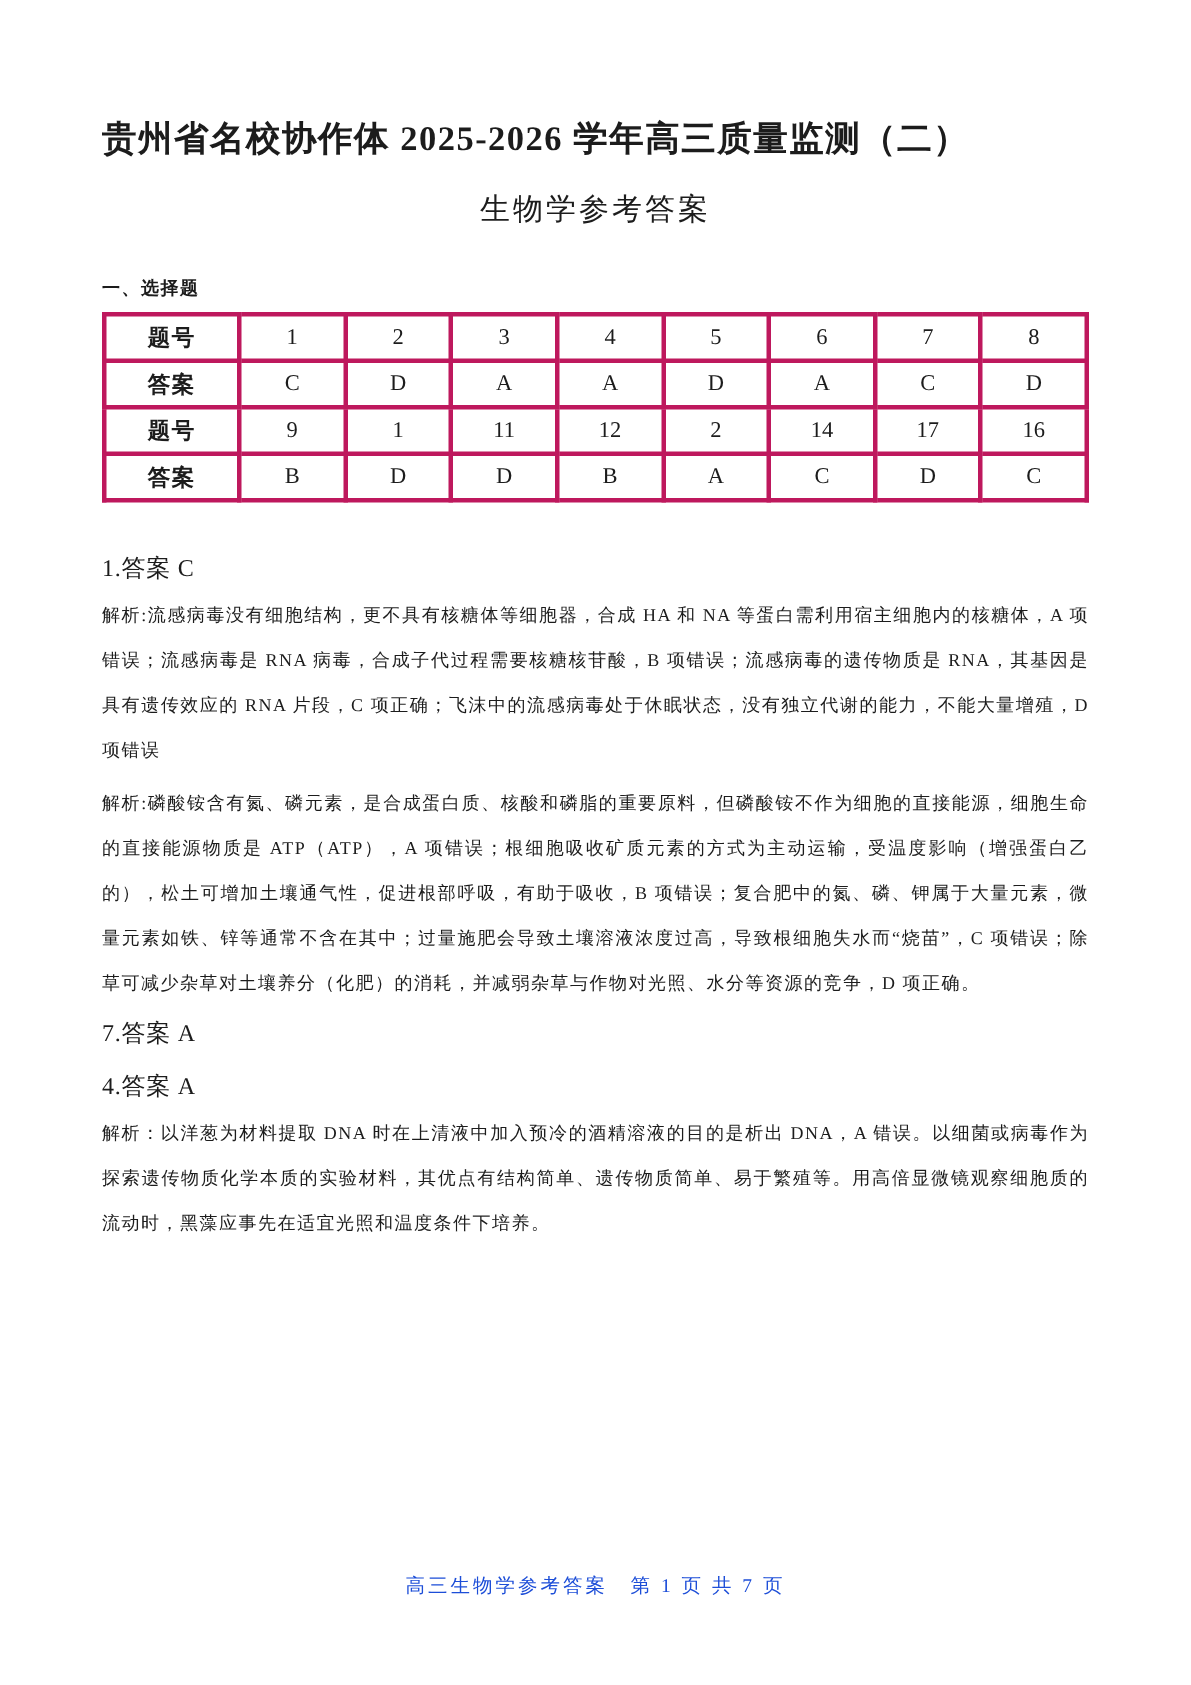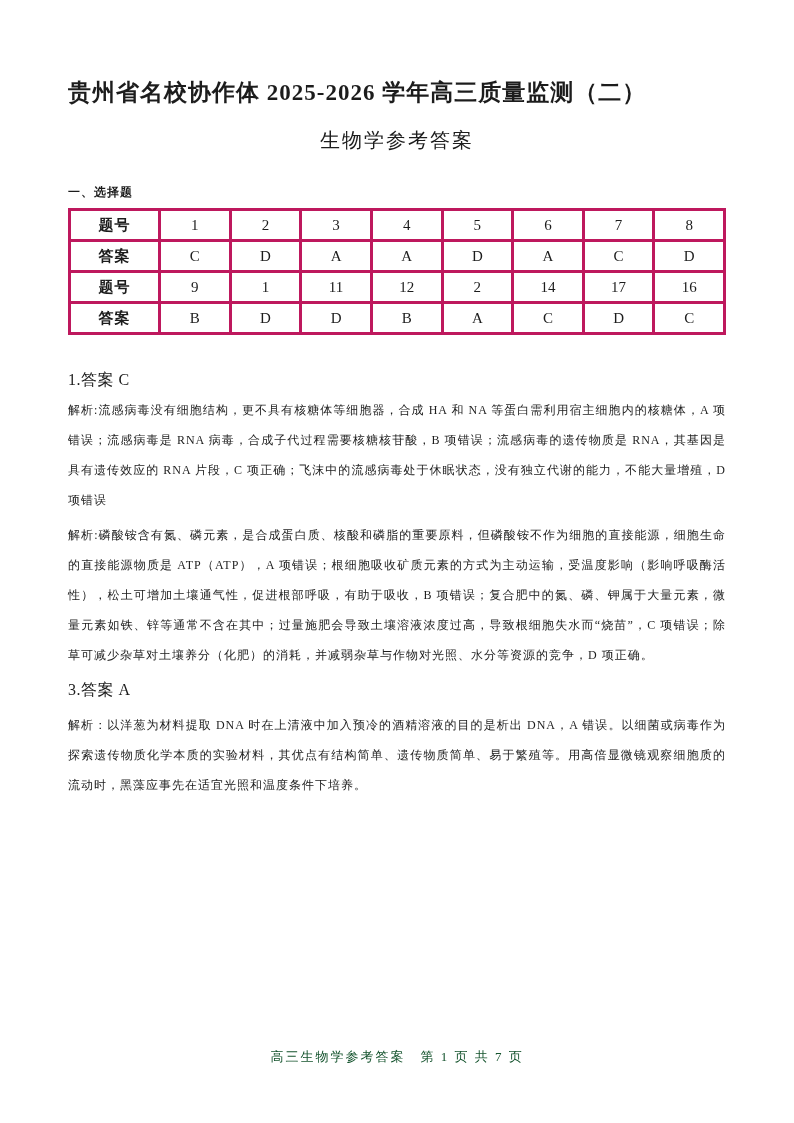--- a/index.html
+++ b/index.html
@@ -67,21 +67,21 @@
     text-align: justify;
     letter-spacing: 1px;
   }
   .page-footer {
     position: absolute;
     left: 0; right: 0;
     top: 1048px;
     text-align: center;
     font-size: 13px;
     letter-spacing: 2px;
-    color: #14532d;
+    color: #1d4ed8;
   }
 </style>
 </head>
 <body>
 
 <div class="page">
 
   <div class="doc-title">贵州省名校协作体 2025-2026 学年高三质量监测（二）</div>
   <div class="doc-subtitle">生物学参考答案</div>
 
@@ -137,28 +137,29 @@
   </table>
 
   <div class="explanations">
 
     <div class="answer-block">
       <div class="answer-label">1.答案 C</div>
       <div class="answer-text">解析:流感病毒没有细胞结构，更不具有核糖体等细胞器，合成 HA 和 NA 等蛋白需利用宿主细胞内的核糖体，A 项错误；流感病毒是 RNA 病毒，合成子代过程需要核糖核苷酸，B 项错误；流感病毒的遗传物质是 RNA，其基因是具有遗传效应的 RNA 片段，C 项正确；飞沫中的流感病毒处于休眠状态，没有独立代谢的能力，不能大量增殖，D 项错误</div>
     </div>
 
     <div class="answer-block">
-      <div class="answer-text">解析:磷酸铵含有氮、磷元素，是合成蛋白质、核酸和磷脂的重要原料，但磷酸铵不作为细胞的直接能源，细胞生命的直接能源物质是 ATP（ATP），A 项错误；根细胞吸收矿质元素的方式为主动运输，受温度影响（影响呼吸酶活性），松土可增加土壤通气性，促进根部呼吸，有助于吸收，B 项错误；复合肥中的氮、磷、钾属于大量元素，微量元素如铁、锌等通常不含在其中；过量施肥会导致土壤溶液浓度过高，导致根细胞失水而“烧苗”，C 项错误；除草可减少杂草对土壤养分（化肥）的消耗，并减弱杂草与作物对光照、水分等资源的竞争，D 项正确。</div>
+      <div class="answer-text">解析:磷酸铵含有氮、磷元素，是合成蛋白质、核酸和磷脂的重要原料，但磷酸铵不作为细胞的直接能源，细胞生命的直接能源物质是 ATP（ATP），A 项错误；根细胞吸收矿质元素的方式为主动运输，受温度影响（增强蛋白乙的），松土可增加土壤通气性，促进根部呼吸，有助于吸收，B 项错误；复合肥中的氮、磷、钾属于大量元素，微量元素如铁、锌等通常不含在其中；过量施肥会导致土壤溶液浓度过高，导致根细胞失水而“烧苗”，C 项错误；除草可减少杂草对土壤养分（化肥）的消耗，并减弱杂草与作物对光照、水分等资源的竞争，D 项正确。</div>
     </div>
 
     <div class="answer-block">
-      <div class="answer-label">3.答案 A</div>
+      <div class="answer-label">7.答案 A</div>
     </div>
 
     <div class="answer-block">
+      <div class="answer-label">4.答案 A</div>
       <div class="answer-text">解析：以洋葱为材料提取 DNA 时在上清液中加入预冷的酒精溶液的目的是析出 DNA，A 错误。以细菌或病毒作为探索遗传物质化学本质的实验材料，其优点有结构简单、遗传物质简单、易于繁殖等。用高倍显微镜观察细胞质的流动时，黑藻应事先在适宜光照和温度条件下培养。</div>
     </div>
 
   </div>
 
   <div class="page-footer">高三生物学参考答案　第 1 页 共 7 页</div>
 
 </div>
 
 </body></html>

